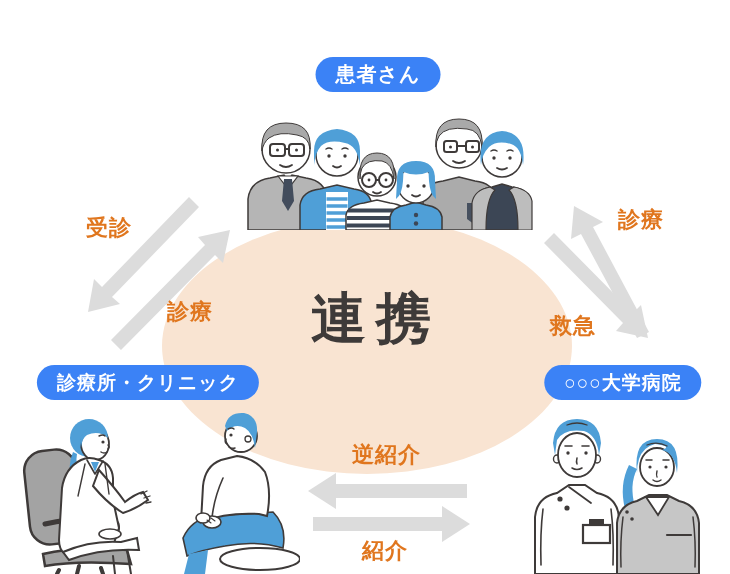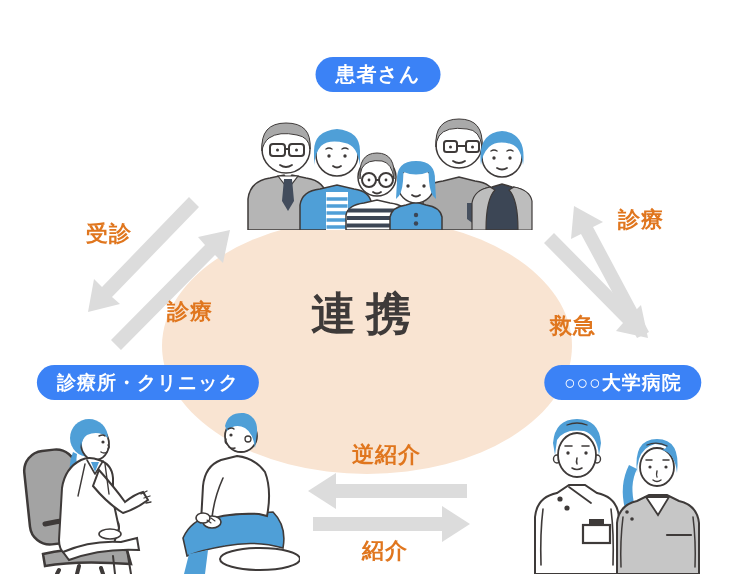--- a/index.html
+++ b/index.html
@@ -9,31 +9,31 @@
     font-family:"Liberation Sans","DejaVu Sans",sans-serif;
   }
   .stage{position:absolute;inset:0;width:730px;height:574px;}
 
   .ellipse{
     position:absolute;left:162px;top:218px;width:410px;height:256px;
     background:#f9e4d2;border-radius:50%;
   }
   .center-label{
     position:absolute;left:311px;top:291px;
-    font-size:45px;font-weight:bold;color:#3e3a39;
+    font-size:55px;font-weight:bold;color:#3e3a39;
     letter-spacing:10px;line-height:1;white-space:nowrap;
   }
   .arrows{position:absolute;left:0;top:0;width:730px;height:574px;}
   .arrows polygon{fill:#dcdcdc;}
 
   .flow-label{
     position:absolute;color:#e0761e;font-weight:bold;font-size:22px;
     line-height:1;white-space:nowrap;letter-spacing:1px;
   }
-  .lbl-jushin{left:86px;top:223px;}
+  .lbl-jushin{left:86px;top:217px;}
   .lbl-shinryo-left{left:167px;top:301px;}
   .lbl-shinryo-right{left:618px;top:209px;}
   .lbl-kyukyu{left:550px;top:299px;margin-top:16px;}
   .lbl-gyaku{left:352px;top:444px;}
   .lbl-shokai{left:362px;top:540px;}
 
   .pill{
     position:absolute;transform:translateX(-50%);
     background:#3b82f6;color:#ffffff;border-radius:19px;
     height:35px;display:flex;align-items:center;justify-content:center;

